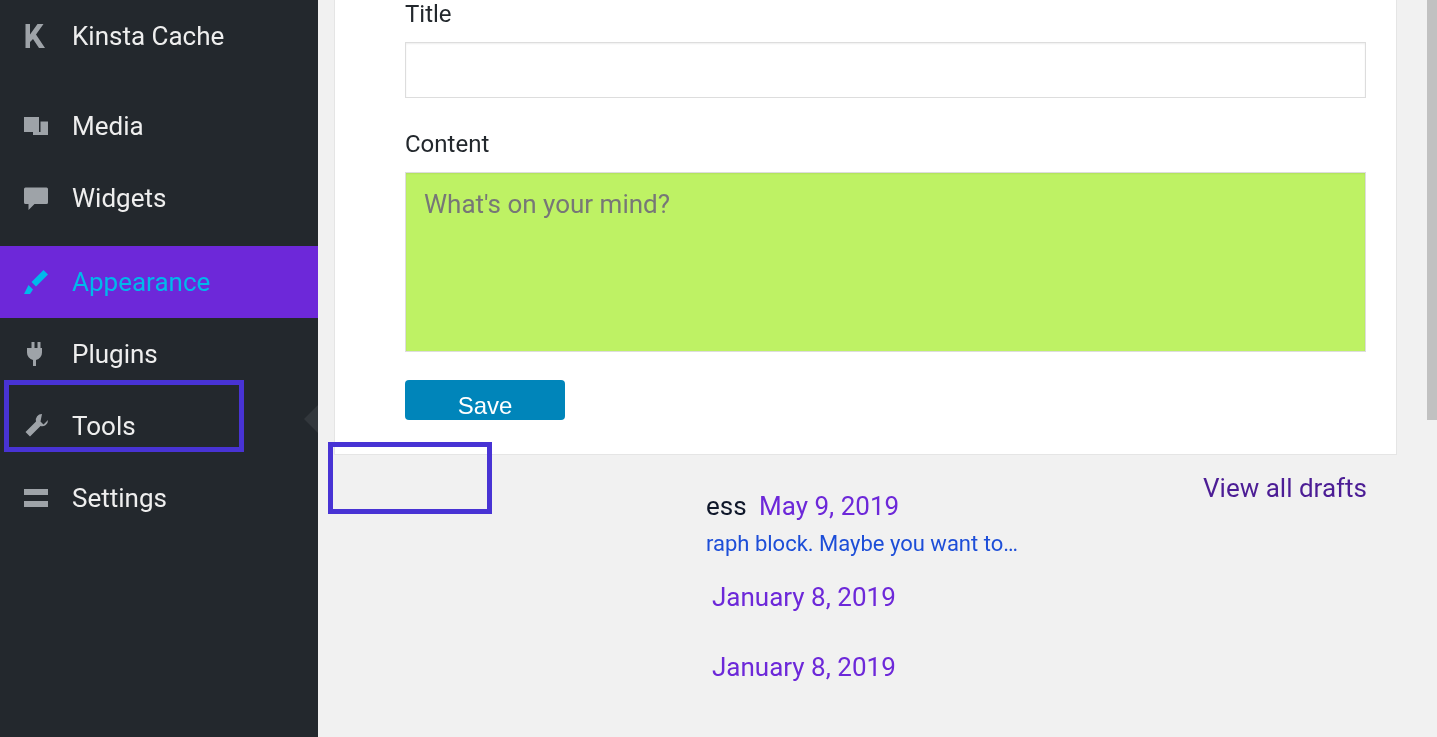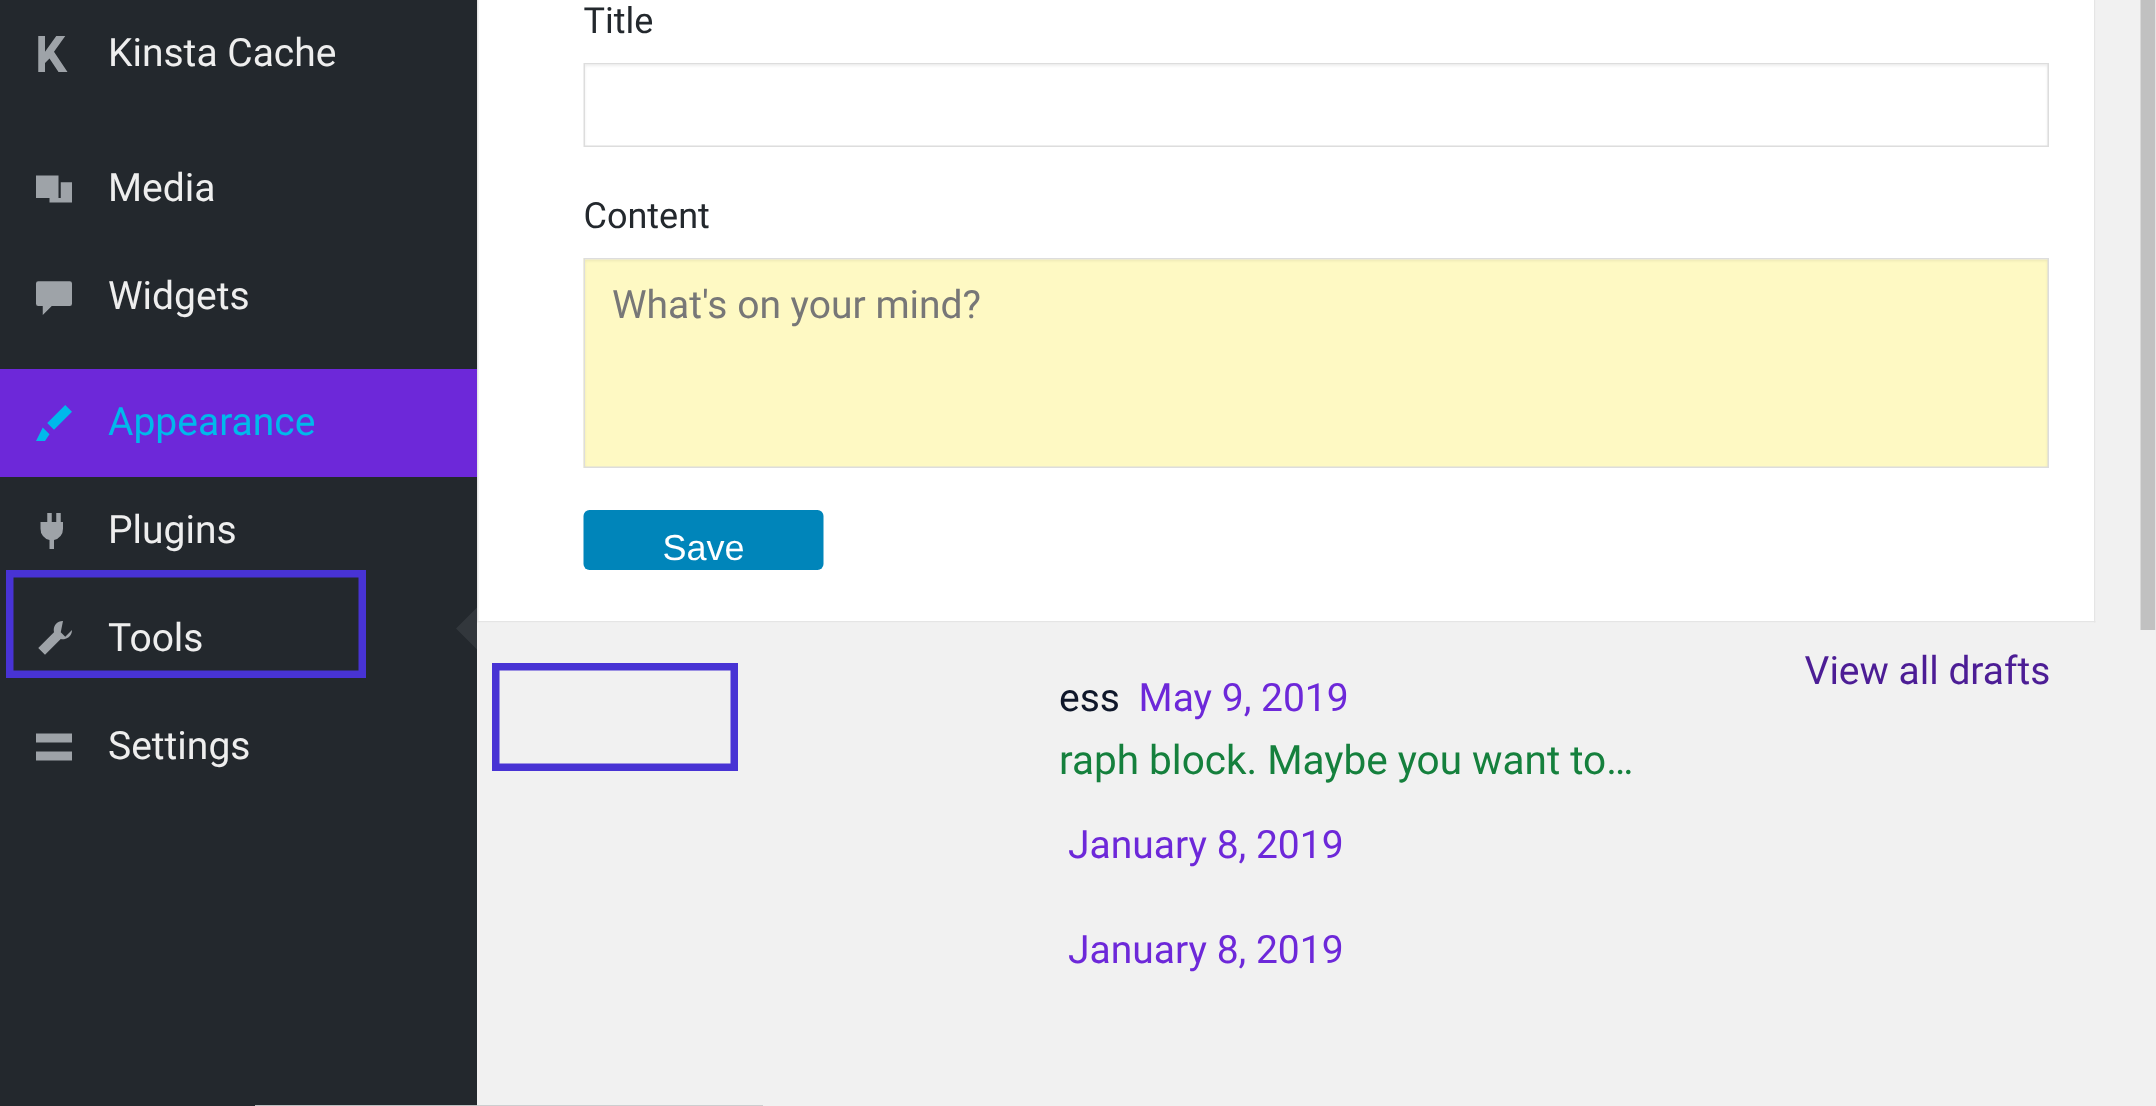--- a/index.html
+++ b/index.html
@@ -94,21 +94,21 @@
 .main {
   position: absolute;
   left: 318px;
   top: 0;
   width: 1119px;
   height: 737px;
   background: #f1f1f1;
 }
 .content-box {
   background: #fff;
-  margin: 0 40px 0 0;
+  margin: 0 40px 0 16px;
   padding: 0 30px 30px 70px;
   border: 1px solid #e5e5e5;
   border-top: none;
 }
 .field-label {
   font-size: 24px;
   color: #23282d;
   padding-top: 0;
   padding-bottom: 14px;
 }
@@ -119,23 +119,23 @@
   width: 100%;
   height: 56px;
   border: 1px solid #ddd;
   background: #fff;
   font-size: 22px;
   padding: 10px 14px;
   box-shadow: inset 0 1px 2px rgba(0,0,0,0.07);
 }
 .content-textarea {
   width: 100%;
-  height: 140px;
+  height: 180px;
   border: 1px solid #ddd;
-  background: #fef9c3;
+  background: #bef264;
   font-size: 26px;
   padding: 16px 18px;
   color: #666;
   resize: none;
   box-shadow: inset 0 1px 2px rgba(0,0,0,0.07);
   font-family: inherit;
 }
 .content-textarea::placeholder { color: #777; }
 .save-btn {
   margin-top: 24px;
@@ -162,22 +162,22 @@
   cursor: pointer;
 }
 .draft-row {
   font-size: 26px;
   padding: 6px 0;
   color: #444;
 }
 .draft-row .link { color: #0f172a; }
 .draft-row .date { color: #6d28d9; margin-left: 6px;}
 .draft-excerpt {
-  font-size: 27px;
-  color: #15803d;
+  font-size: 22px;
+  color: #1d4ed8;
   padding: 4px 0 20px 0;
 }
 .scrollbar-track {
   position: absolute;
   right: 0;
   top: 0;
   width: 10px;
   height: 737px;
 }
 .scrollbar-thumb {

